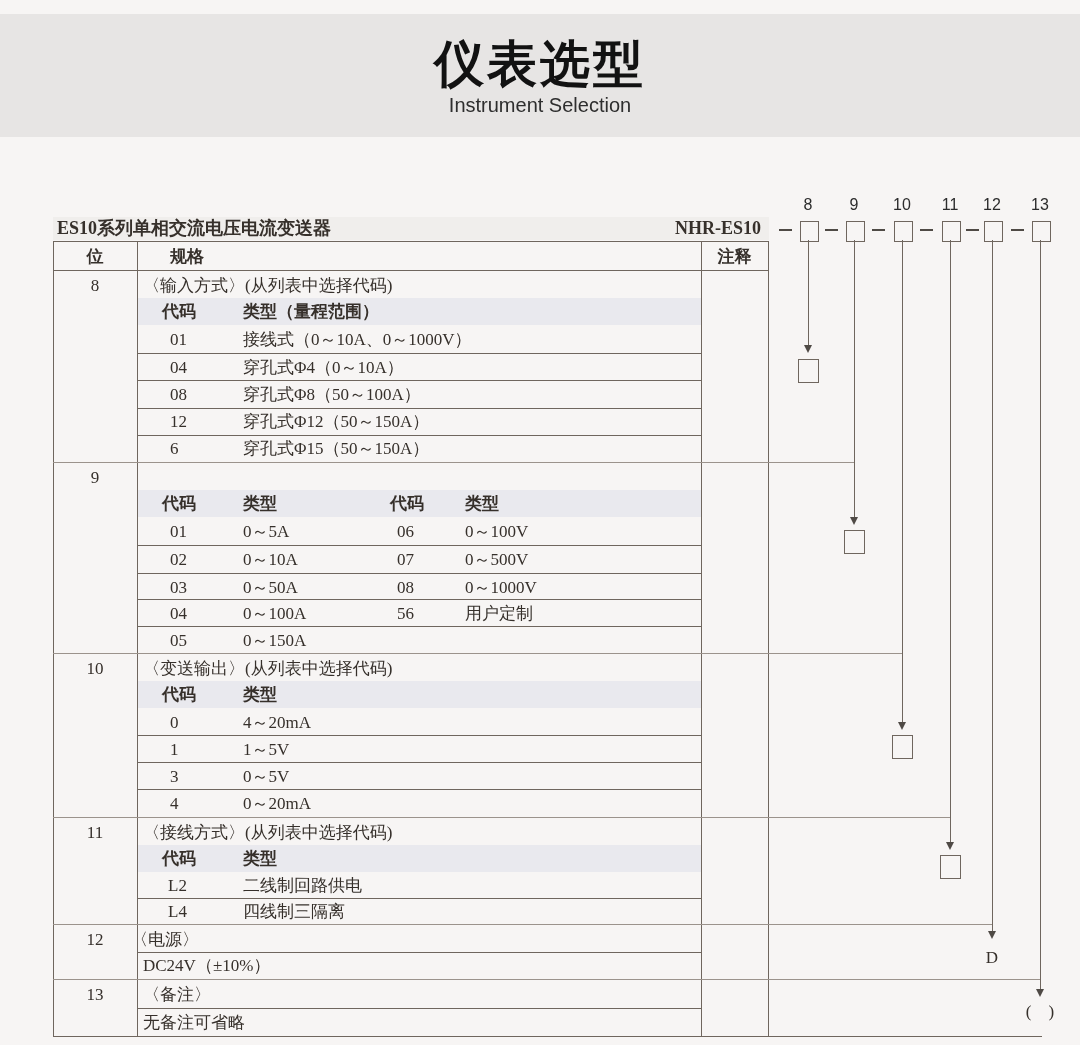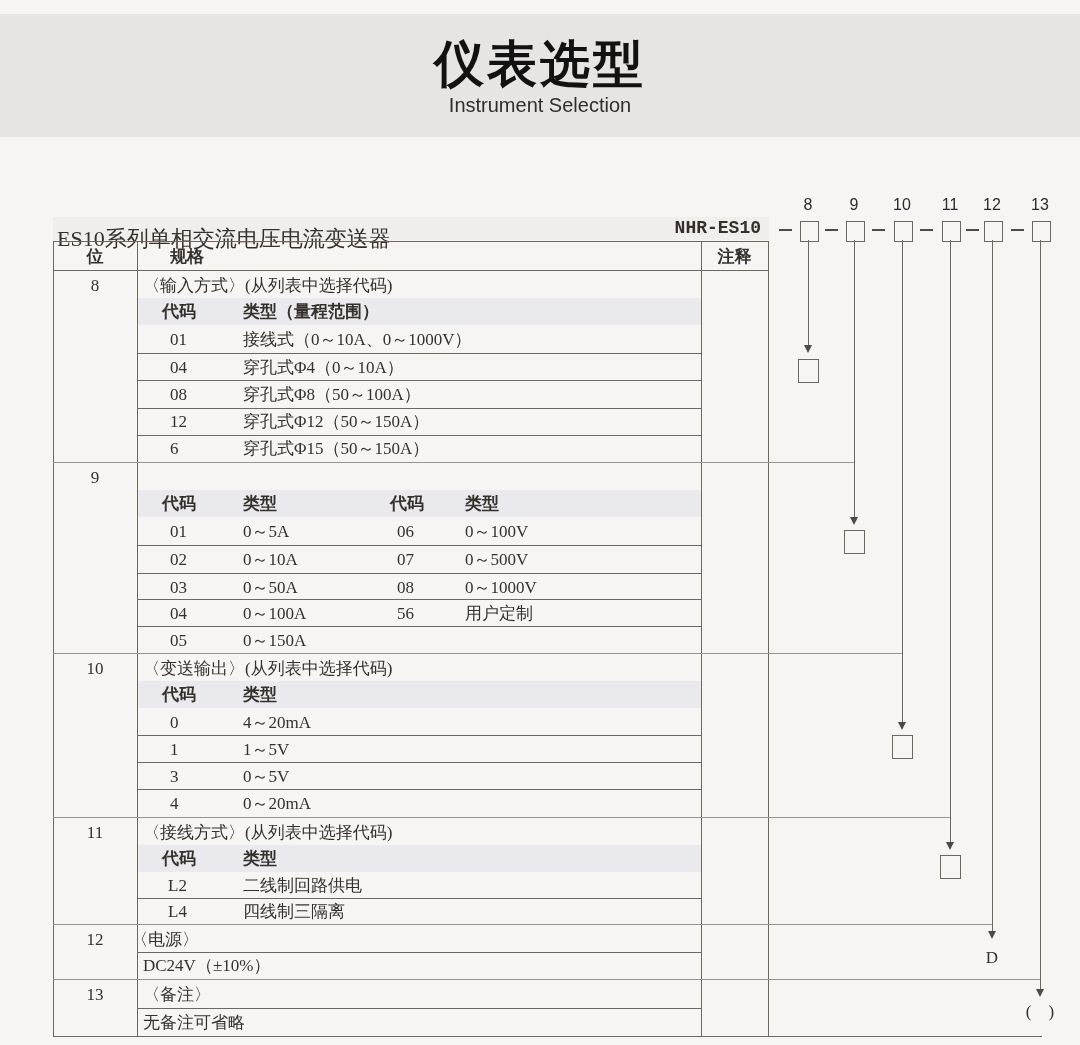--- a/index.html
+++ b/index.html
@@ -3,22 +3,22 @@
 <meta charset="utf-8">
 <style>
   html,body{margin:0;padding:0;background:#f7f5f4;}
   .page{position:relative;width:1080px;height:1045px;background:#f7f5f4;overflow:hidden;
         font-family:"Liberation Serif","DejaVu Serif",serif;color:#36302b;}
   .banner{position:absolute;left:0;top:14px;width:1080px;height:123px;background:#e7e5e4;text-align:center;}
   .banner-title{margin:0;padding-top:22px;font-family:"Liberation Sans","DejaVu Sans",sans-serif;
         font-weight:700;font-size:50px;letter-spacing:3px;color:#121212;line-height:1.12;}
   .banner-sub{font-family:"Liberation Sans","DejaVu Sans",sans-serif;font-size:20px;color:#2e2e2e;margin-top:2px;}
   .modelstrip{position:absolute;left:53px;top:217px;width:716px;height:23px;background:#f0eeec;}
-  .product{position:absolute;left:4px;top:10px;line-height:23px;font-size:22px;font-weight:400;white-space:nowrap;}
-  .model{position:absolute;right:8px;top:0;line-height:23px;font-size:18px;font-weight:700;white-space:nowrap;font-family:Liberation Mono, monospace;}
+  .product{position:absolute;left:4px;top:0;line-height:23px;font-size:18px;font-weight:700;white-space:nowrap;}
+  .model{position:absolute;right:8px;top:0;line-height:23px;font-size:18px;font-weight:700;white-space:nowrap;}
   .hl{position:absolute;height:1px;background:#6f665e;}
   .hl.lt{background:#9b938c;}
   .vl{position:absolute;width:1px;background:#6f665e;}
   .strip{position:absolute;left:138px;width:563px;height:27px;background:#e9e9ee;}
   .cell{position:absolute;font-size:17px;line-height:27px;white-space:nowrap;}
   .b{font-weight:700;}
   .ctr{text-align:center;}
   .digit{position:absolute;top:196px;width:30px;text-align:center;
          font-family:"Liberation Sans","DejaVu Sans",sans-serif;font-size:16px;color:#2c2c2c;}
   .cbox{position:absolute;top:221px;width:17px;height:19px;border:1px solid #6f665e;}

